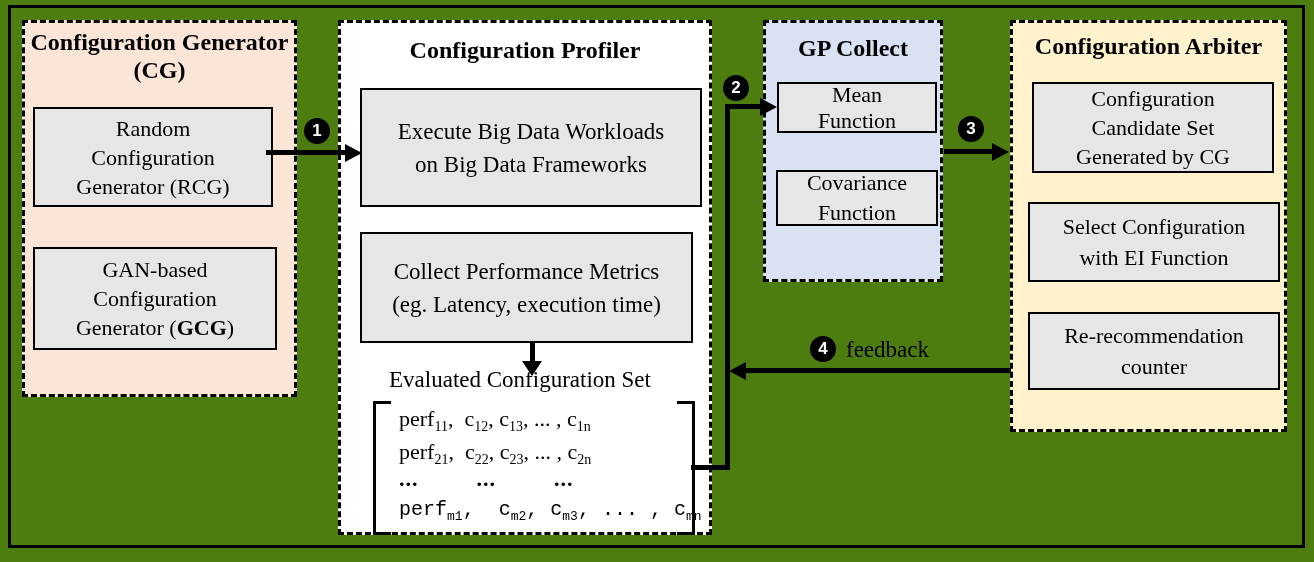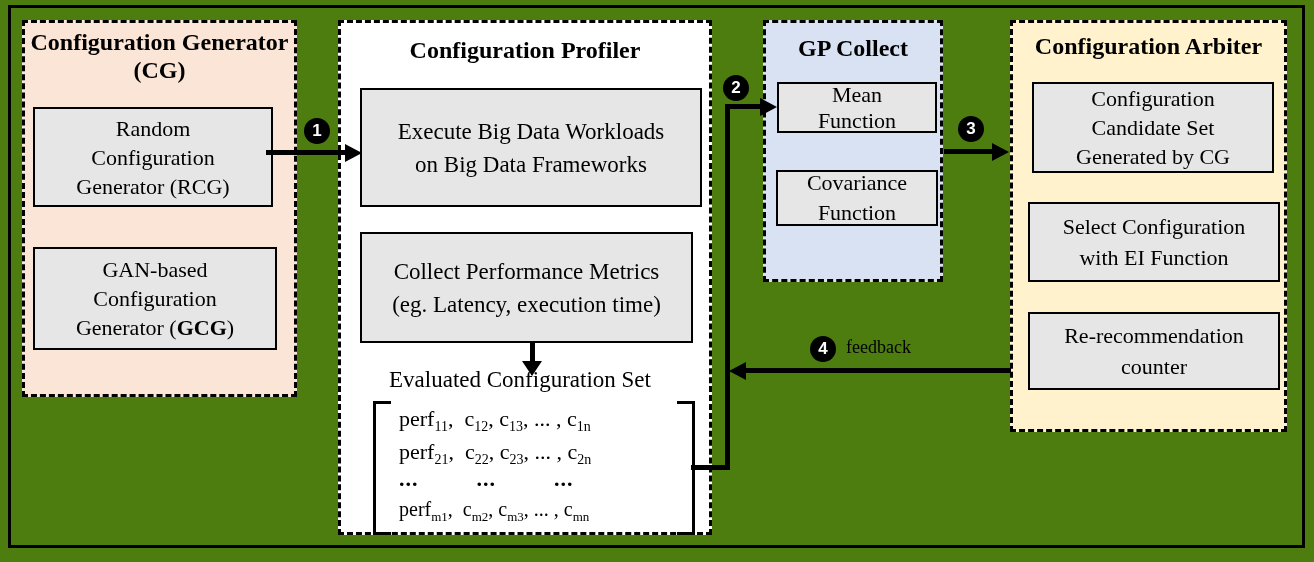--- a/index.html
+++ b/index.html
@@ -20,25 +20,25 @@
   .gbox .txt{white-space:pre-line;font-size:22px;line-height:29px;}
   .line{position:absolute;background:#000;}
   .ah-right{position:absolute;width:0;height:0;border-top:9px solid transparent;border-bottom:9px solid transparent;border-left:17px solid #000;}
   .ah-left{position:absolute;width:0;height:0;border-top:9px solid transparent;border-bottom:9px solid transparent;border-right:17px solid #000;}
   .ah-down{position:absolute;width:0;height:0;border-left:10px solid transparent;border-right:10px solid transparent;border-top:15px solid #000;}
   .badge{
     position:absolute;width:26px;height:26px;border-radius:50%;background:#000;color:#fff;
     font-family:"Liberation Sans","DejaVu Sans",sans-serif;font-weight:bold;font-size:17px;
     line-height:26px;text-align:center;
   }
-  .label{position:absolute;font-size:18px;}
+  .label{position:absolute;font-size:23px;}
   .matrix-row{position:absolute;white-space:pre;font-size:22px;}
   .matrix-row sub{font-size:14px;line-height:0;}
   .matrix-row.dots{font-weight:bold;letter-spacing:1px;}
-  .matrix-row.sans{font-family:Liberation Serif, serif;font-size:20px;}
+  .matrix-row.sans{font-family:Liberation Mono, monospace;font-size:20px;}
   .matrix-row.sans sub{font-size:13px;}
   .bracket-l{position:absolute;border-left:3px solid #000;border-top:3px solid #000;border-bottom:3px solid #000;}
   .bracket-r{position:absolute;border-right:3px solid #000;border-top:3px solid #000;border-bottom:3px solid #000;}
 </style>
 </head>
 <body>
 
 <div class="stage">
   <div class="frame"></div>
 

